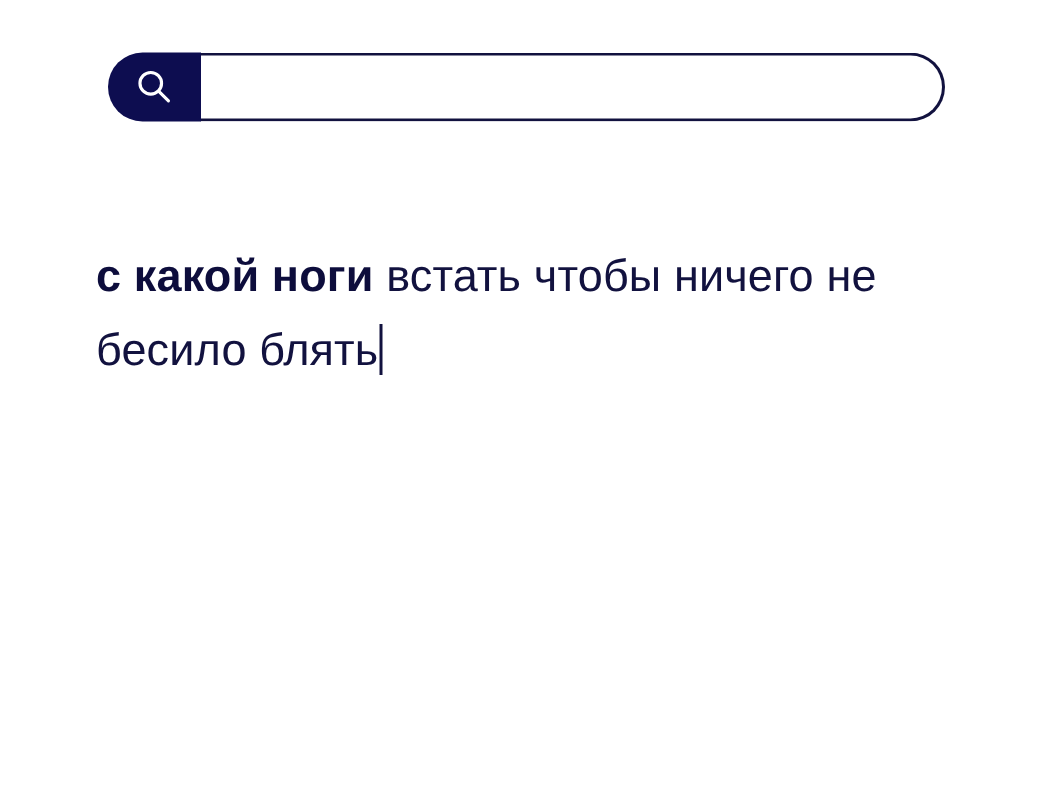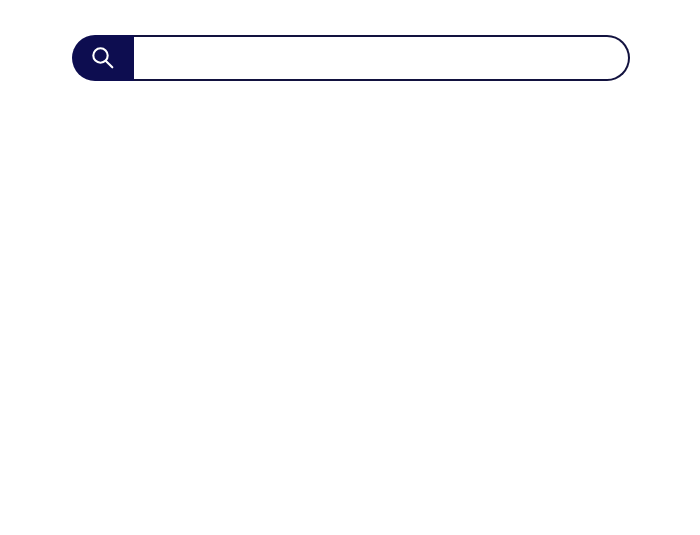--- a/index.html
+++ b/index.html
@@ -121,14 +121,17 @@
         <line x1="15.9" y1="15.9" x2="22.3" y2="22.3" stroke="#ffffff" stroke-width="2.1" stroke-linecap="round"></line>
       </svg>
     </div>
 
     <div class="search-input-field">
       <span class="value" placeholder=""></span>
     </div>
 
   </div>
 
+  <div class="caption">
+    <span class="q-bold">с какой ноги</span><span> </span><span class="q-rest">встать чтобы ничего не бесило блять</span><span class="caret"></span>
+  </div>
 
 </div>
 
 </body></html>

